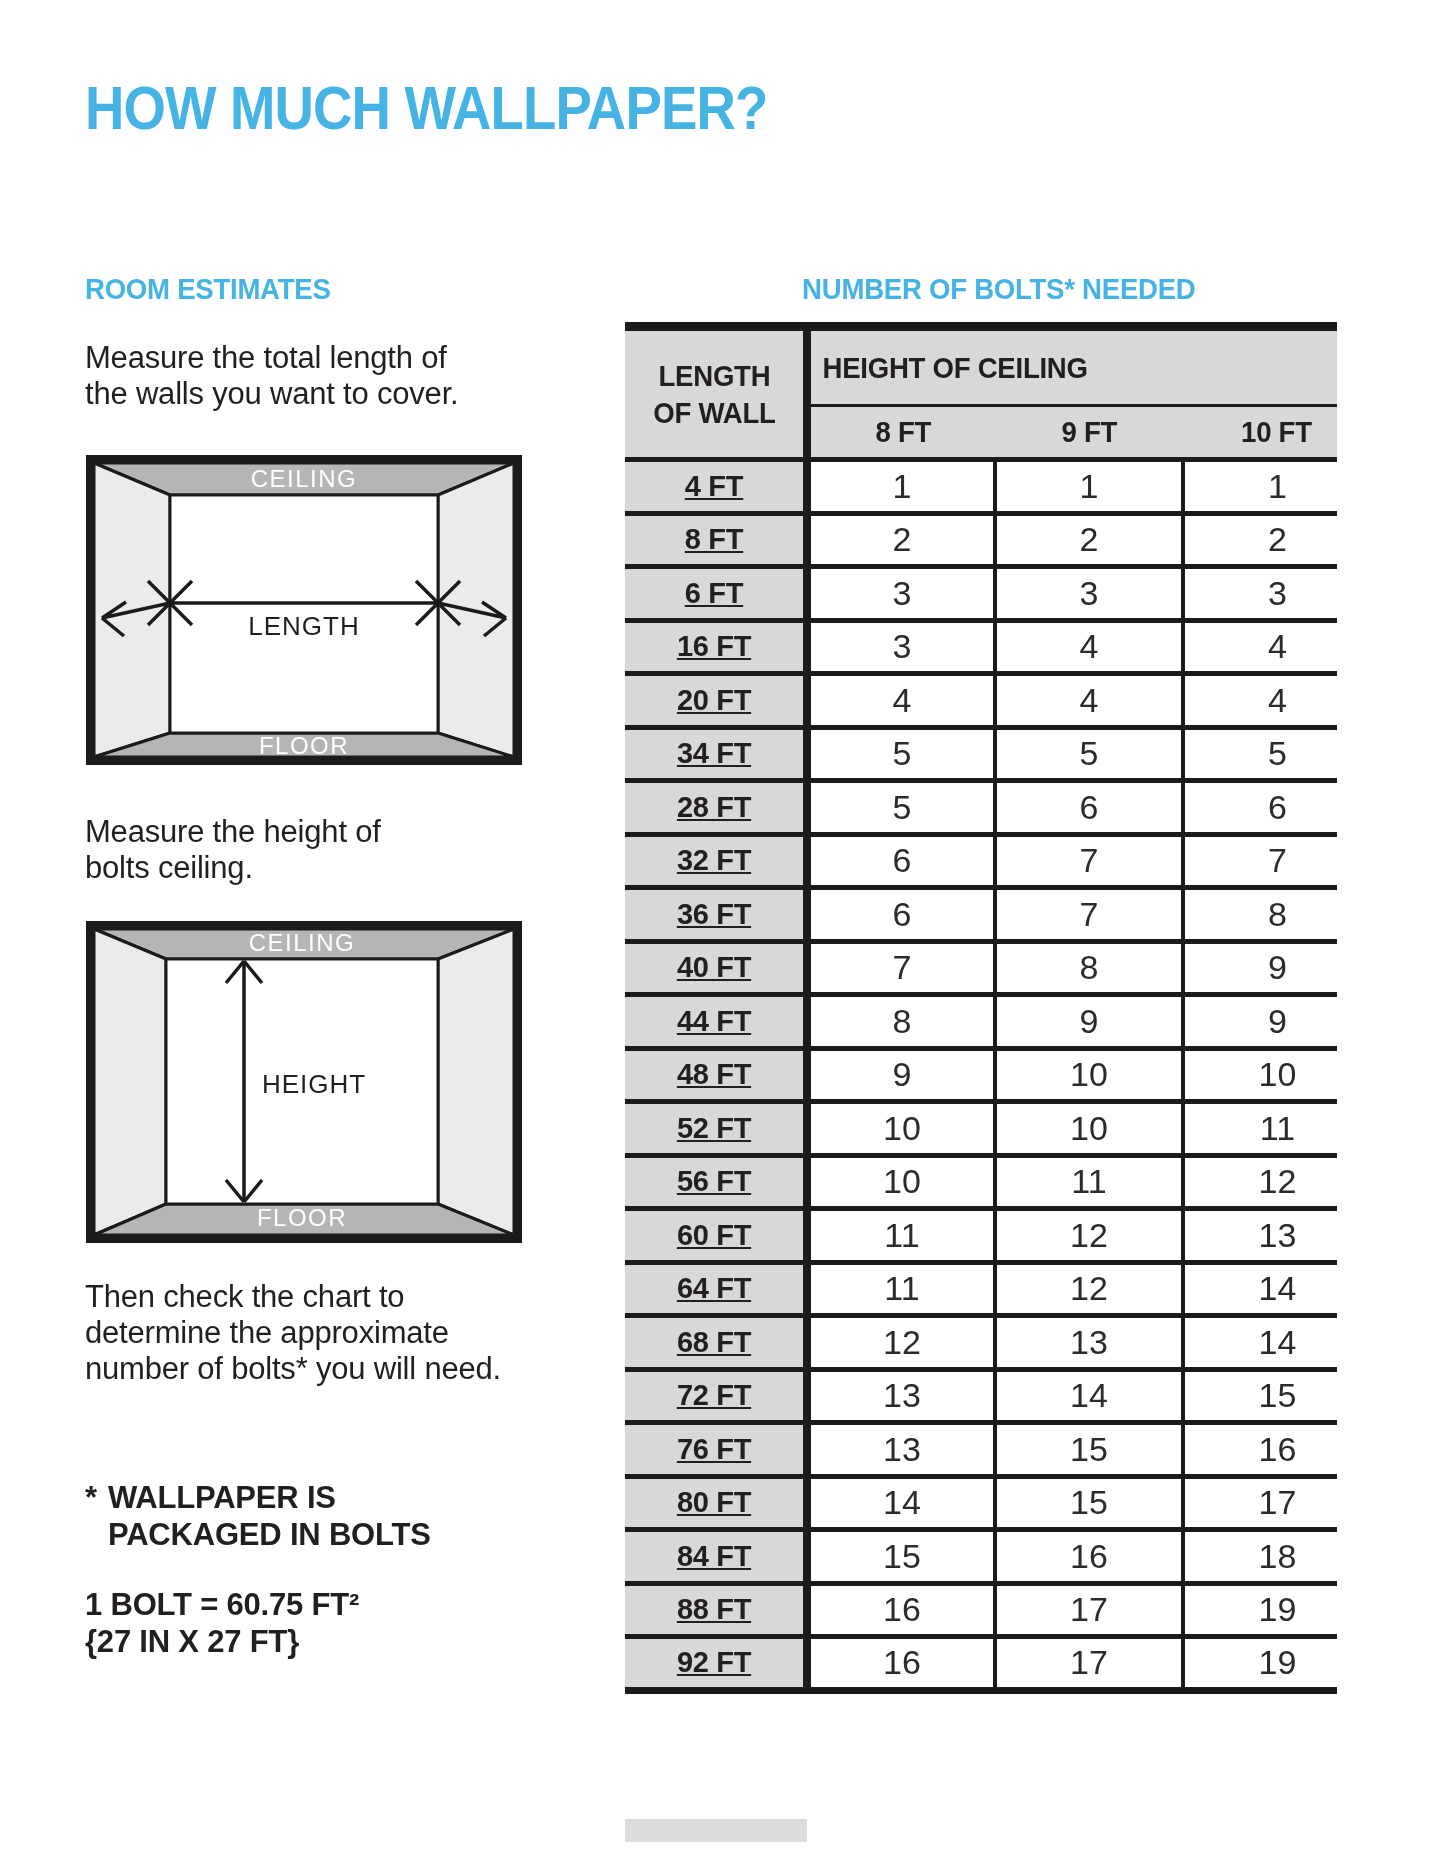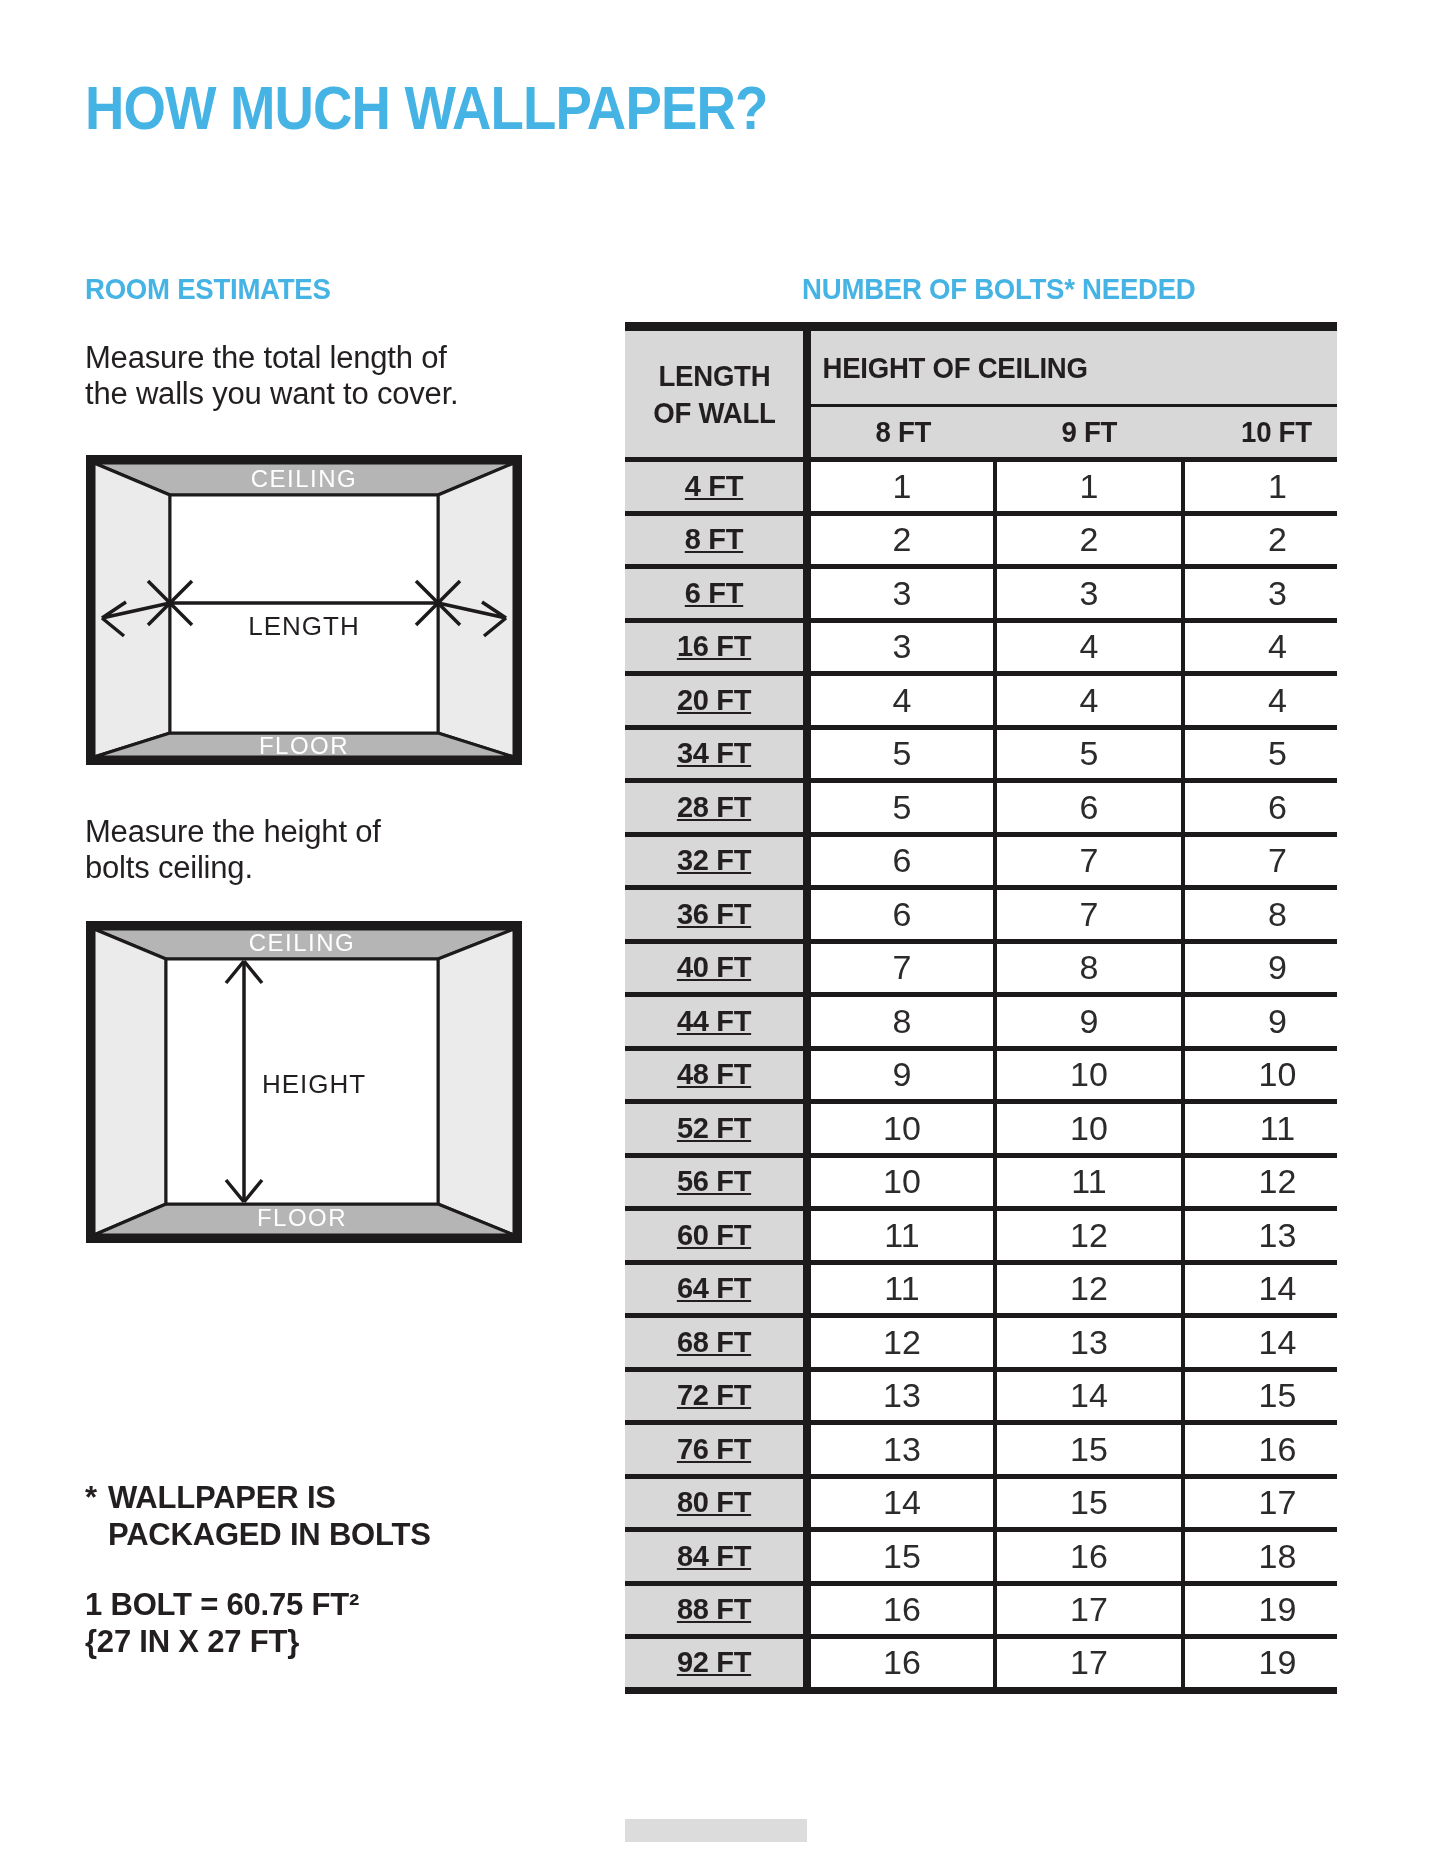--- a/index.html
+++ b/index.html
@@ -122,20 +122,23 @@
         <path d="M158 42 V279"></path>
         <path d="M158 40 L140 62 M158 40 L176 62"></path>
         <path d="M158 281 L140 259 M158 281 L176 259"></path>
       </g>
       <text x="216" y="30" text-anchor="middle" class="band-label">CEILING</text>
       <text x="216" y="305" text-anchor="middle" class="band-label">FLOOR</text>
       <text x="176" y="172" text-anchor="start" class="dim-label">HEIGHT</text>
     </svg>
   </div>
 
+  <div class="body-text pre p-chart">Then check the chart to
+determine the approximate
+number of bolts* you will need.</div>
 
   <div class="body-text footnote">
     <span class="star">*</span>
     <span class="pre">WALLPAPER IS
 PACKAGED IN BOLTS</span>
   </div>
 
   <div class="body-text pre bolt-info">1 BOLT = 60.75 FT²
 {27 IN X 27 FT}</div>
 

